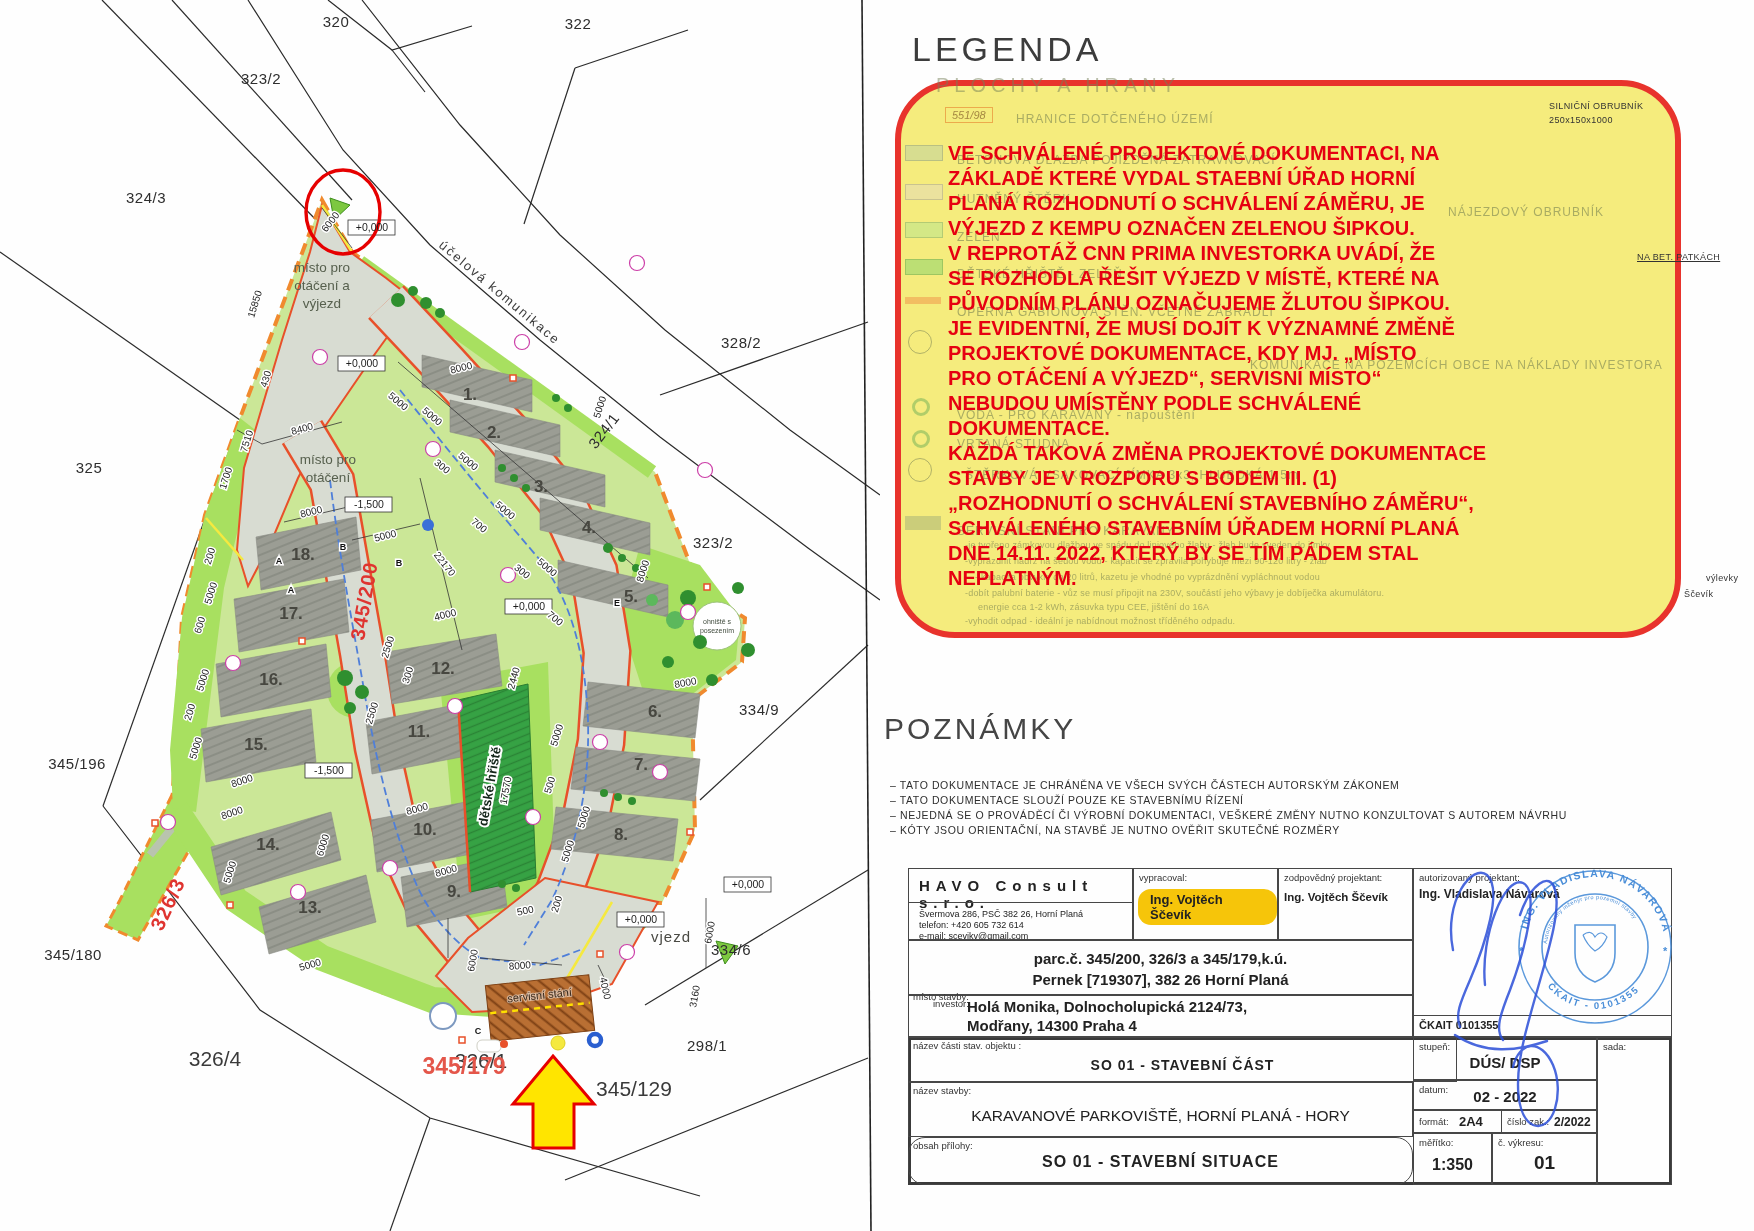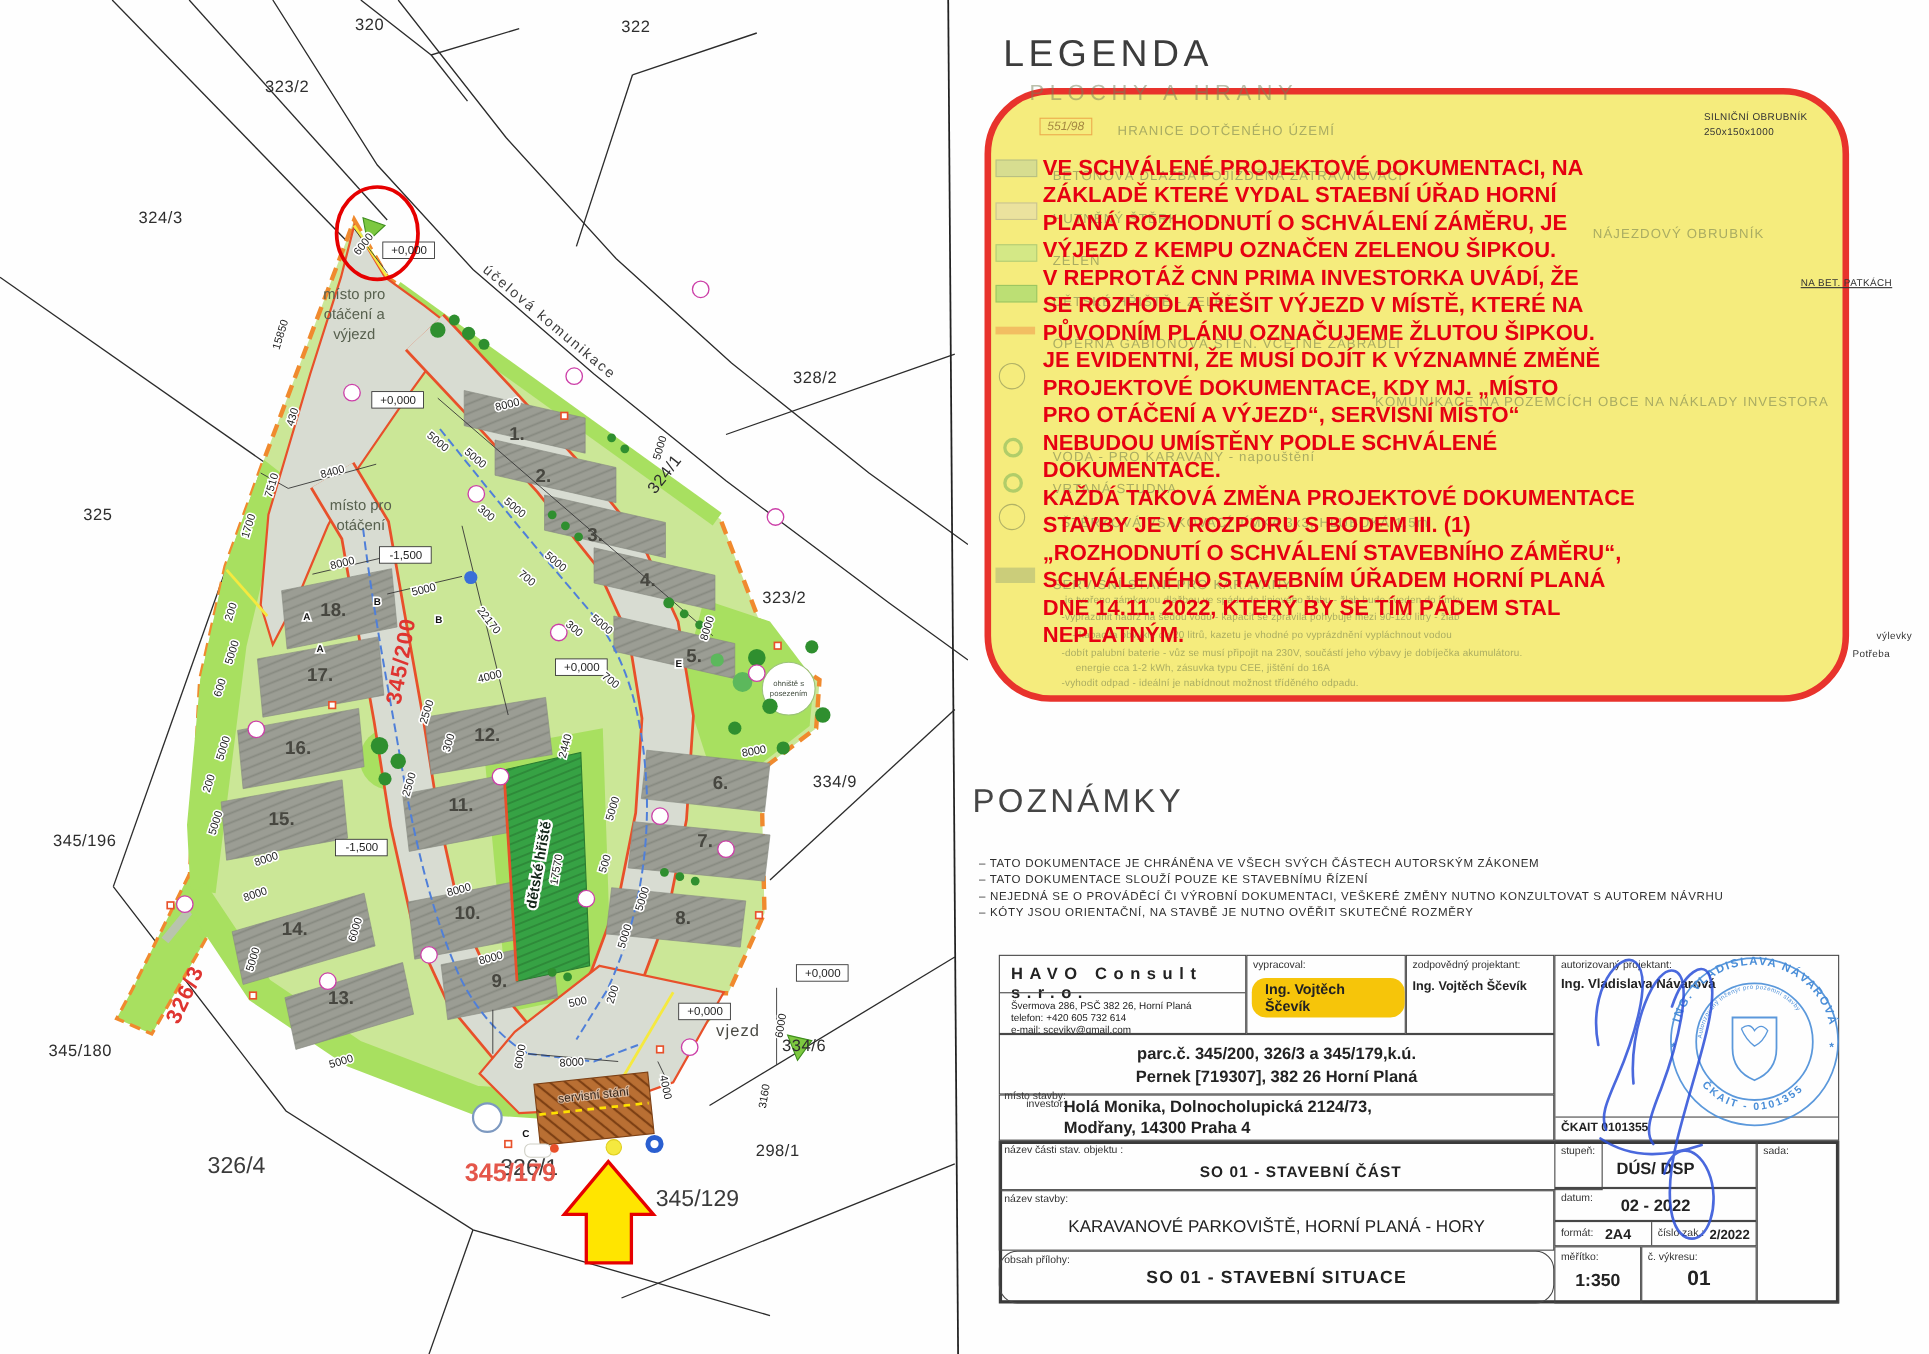--- a/index.html
+++ b/index.html
@@ -438,21 +438,21 @@
 „ROZHODNUTÍ O SCHVÁLENÍ STAVEBNÍHO ZÁMĚRU“,
 SCHVÁLENÉHO STAVEBNÍM ÚŘADEM HORNÍ PLANÁ
 DNE 14.11. 2022, KTERÝ BY SE TÍM PÁDEM STAL
 NEPLATNÝM.</div>
 
   <div class="frags-out">
       <div class="frag" style="left: 1549px; top: 101px;">SILNIČNÍ OBRUBNÍK</div>
       <div class="frag" style="left: 1549px; top: 115px;">250x150x1000</div>
       <div class="frag" style="left: 1637px; top: 252px; text-decoration: underline;">NA BET. PATKÁCH</div>
       <div class="frag" style="left: 1706px; top: 573px;">výlevky</div>
-      <div class="frag" style="left: 1684px; top: 589px;">Potřeba</div>
+      <div class="frag" style="left: 1684px; top: 589px;">Ščevík</div>
     </div>
 
   <div class="notes-title">POZNÁMKY</div>
   <div class="notes">– TATO DOKUMENTACE JE CHRÁNĚNA VE VŠECH SVÝCH ČÁSTECH AUTORSKÝM ZÁKONEM
 – TATO DOKUMENTACE SLOUŽÍ POUZE KE STAVEBNÍMU ŘÍZENÍ
 – NEJEDNÁ SE O PROVÁDĚCÍ ČI VÝROBNÍ DOKUMENTACI, VEŠKERÉ ZMĚNY NUTNO KONZULTOVAT S AUTOREM NÁVRHU
 – KÓTY JSOU ORIENTAČNÍ, NA STAVBĚ JE NUTNO OVĚŘIT SKUTEČNÉ ROZMĚRY</div>
 
   <div id="tb">
 

